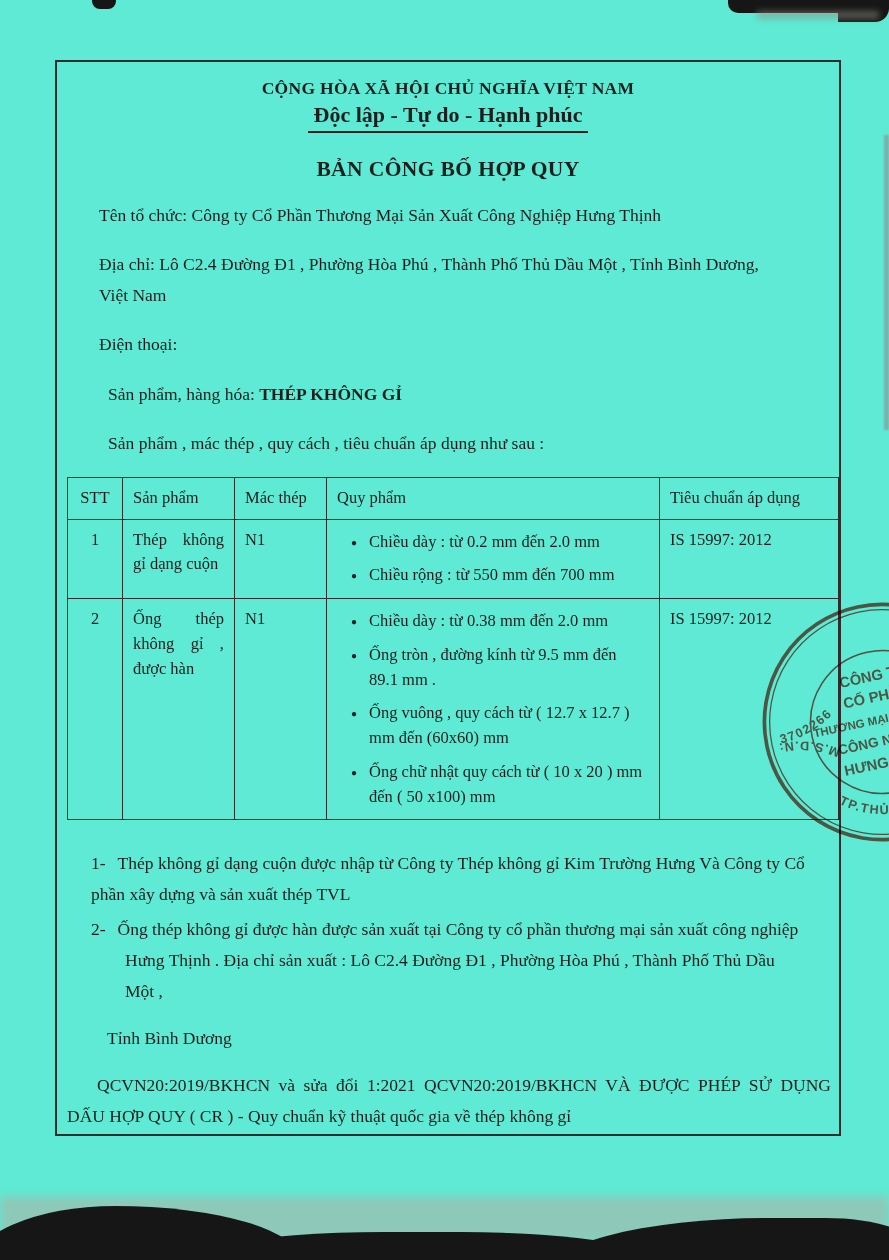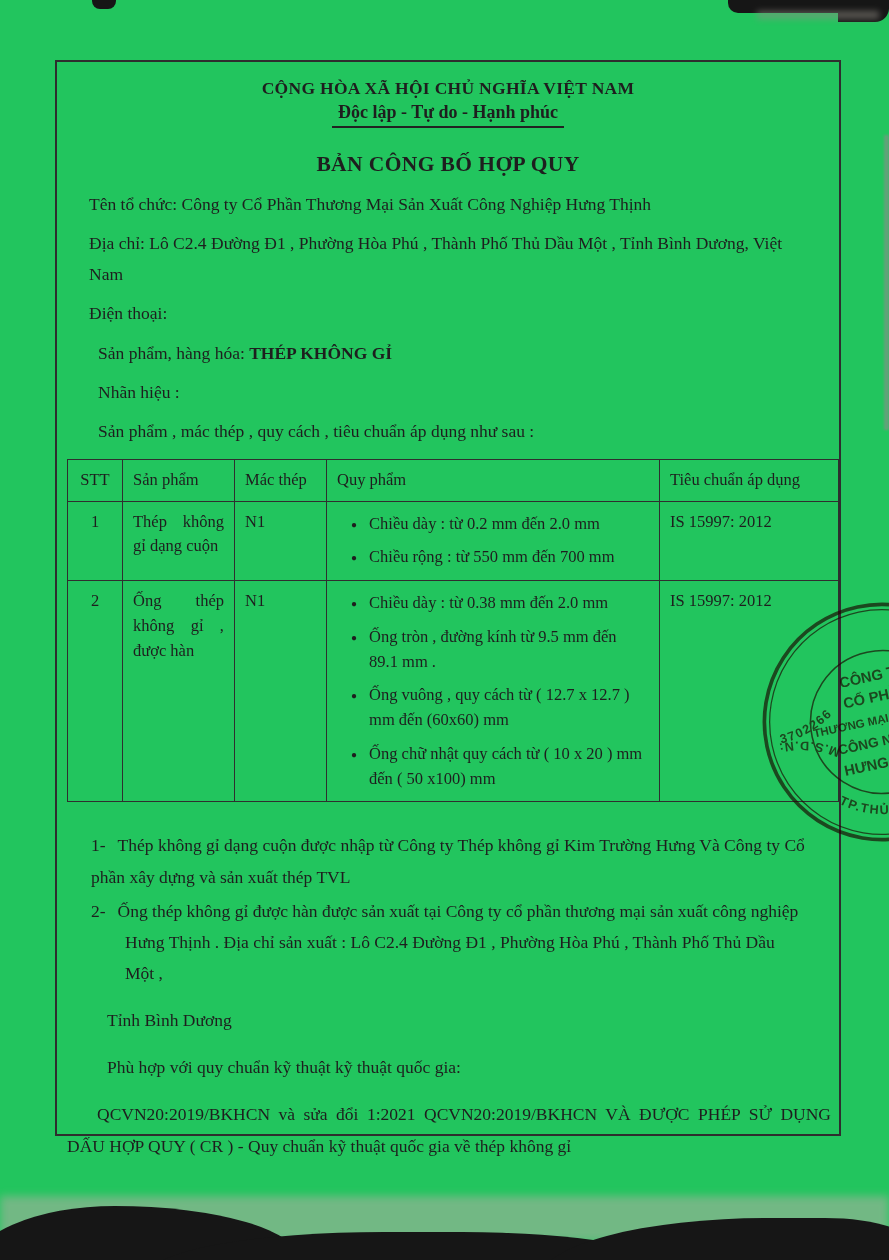--- a/index.html
+++ b/index.html
@@ -1,37 +1,37 @@
 <!DOCTYPE html>
 <html><head>
 <meta charset="utf-8">
 <style>
   * { box-sizing: border-box; }
   html, body { margin: 0; padding: 0; background: #ffffff; }
   .page {
     position: relative;
     width: 889px; height: 1260px;
-    background: #22c55e;
+    background: #5eead4;
     overflow: hidden;
     font-family: "Liberation Serif", "DejaVu Serif", serif;
     color: #1e1e1e;
   }
   .frame {
     position: absolute; left: 55px; top: 60px;
     width: 786px; height: 1076px;
     border: 2px solid #2e2e2e;
     padding-top: 10px;
   }
   .nh1 { text-align: center; font-weight: bold; font-size: 17.5px; letter-spacing: .3px; margin-top: 6px; }
   .nh2-wrap { text-align: center; margin-top: 3px; }
-  .nh2 { display: inline-block; font-weight: bold; font-size: 18px; border-bottom: 2px solid #222; padding: 0 6px 3px; }
+  .nh2 { display: inline-block; font-weight: bold; font-size: 22px; border-bottom: 2px solid #222; padding: 0 6px 3px; }
   .doc-title { text-align: center; font-weight: bold; font-size: 21.5px; margin-top: 24px; letter-spacing: .4px; }
   .doc-number { text-align: center; font-size: 17.5px; margin-top: 9px; }
   .body-text { margin: 12px 30px 0 24px; font-size: 17.5px; line-height: 1.78; }
-  .body-text p { margin: 8px; }
+  .body-text p { margin: 18px; }
   .p-indent { padding-left: 9px; }
   .product-value { font-weight: bold; }
 
   table.product-table {
     border-collapse: collapse;
     margin: 12px 2px 0 10px;
     width: 772px;
     font-size: 16.5px;
     table-layout: fixed;
   }
@@ -101,21 +101,20 @@
       </div>
     </div>
 
     <div class="doc-title">BẢN CÔNG BỐ HỢP QUY</div>
 
     <div class="body-text">
       <p>Tên tổ chức: Công ty Cổ Phần Thương Mại Sản Xuất Công Nghiệp Hưng Thịnh</p>
       <p>Địa chỉ: Lô C2.4 Đường Đ1 , Phường Hòa Phú , Thành Phố Thủ Dầu Một , Tỉnh Bình Dương, Việt Nam</p>
       <p>Điện thoại:</p>
       <p class="p-indent"><span>Sản phẩm, hàng hóa: </span><span class="product-value">THÉP KHÔNG GỈ</span></p>
-      <p class="p-indent">Nhãn hiệu :</p>
       <p class="p-indent">Sản phẩm , mác thép , quy cách , tiêu chuẩn áp dụng như sau :</p>
     </div>
 
     <table class="product-table">
       <thead>
         <tr>
           <th class="col-stt">STT</th>
           <th class="col-sp">Sản phẩm</th>
           <th class="col-mt">Mác thép</th>
           <th class="col-qc">Quy phẩm</th>
@@ -167,21 +166,20 @@
           </td>
           <td>IS 15997: 2012</td>
         </tr>
       </tbody>
     </table>
 
     <div class="notes">
       <p class="note-item"><span class="marker">1-</span><span>Thép không gỉ dạng cuộn được nhập từ Công ty Thép không gỉ Kim Trường Hưng Và Công ty Cổ phần xây dựng và sản xuất thép TVL</span></p>
       <p class="note-item note-hang"><span class="marker">2-</span><span>Ống thép không gỉ được hàn được sản xuất tại Công ty cổ phần thương mại sản xuất công nghiệp Hưng Thịnh . Địa chỉ sản xuất : Lô C2.4 Đường Đ1 , Phường Hòa Phú , Thành Phố Thủ Dầu Một ,</span></p>
       <p class="note-plain">Tỉnh Bình Dương</p>
-      <p class="note-plain">Phù hợp với quy chuẩn kỹ thuật kỹ thuật quốc gia:</p>
     </div>
 
     <p class="final-para">QCVN20:2019/BKHCN và sửa đổi 1:2021 QCVN20:2019/BKHCN VÀ ĐƯỢC PHÉP SỬ DỤNG DẤU HỢP QUY ( CR ) -  Quy chuẩn kỹ thuật quốc gia về thép không gỉ</p>
 
   </div>
 
   <svg class="stamp" viewBox="0 0 240 240" aria-hidden="true">
     <defs>
       <path id="arcL" d="M 120 220 A 100 100 0 0 0 20 120 A 100 100 0 0 0 120 20" fill="none"></path>
       <path id="arcB" d="M 44 164 A 88 88 0 0 0 196 164" fill="none"></path>

